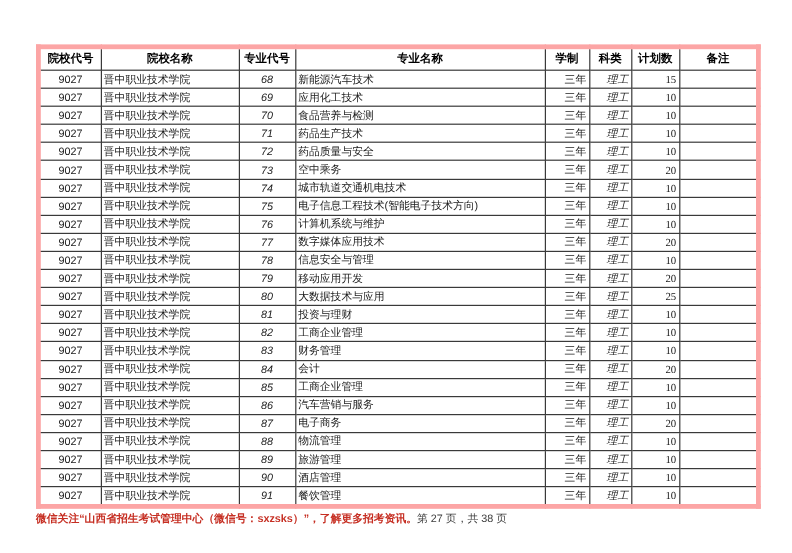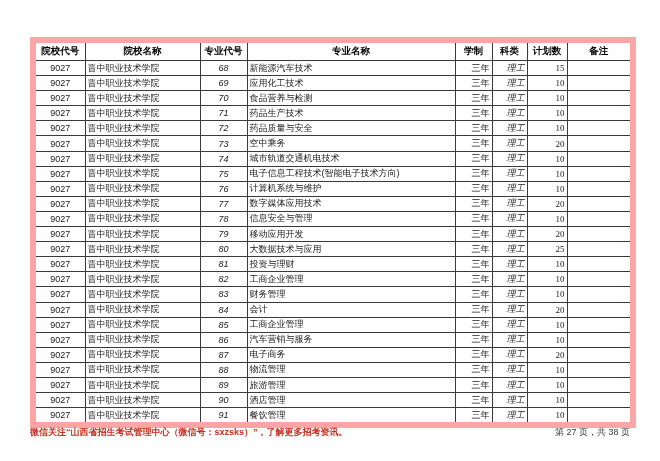--- a/index.html
+++ b/index.html
@@ -23,21 +23,21 @@
     color: #111111;
     letter-spacing: 0.5px;
   }
   table.plan-table {
     position: absolute;
     top: 37px;
     left: 30px;
     width: 600px;
     border-collapse: collapse;
     table-layout: fixed;
-    border: 6px solid #fca5a5;
+    border: 4px solid #fca5a5;
   }
   table.plan-table th, table.plan-table td {
     border: 1px solid #3a3a3a;
     font-size: 9px;
     padding: 0 2px;
     overflow: hidden;
     white-space: nowrap;
     height: 14.1px;
     color: #1a1a1a;
   }
@@ -64,21 +64,21 @@
   td.c4 { text-align: right; }
   td.c5 { text-align: right; font-style: italic; }
   td.c6 { text-align: right; padding-right: 5px; font-family: Liberation Serif, serif; }
   td.c7 { text-align: left; }
   .footer-bar {
     position: absolute;
     top: 426px;
     left: 30px;
     width: 600px;
     display: flex;
-    justify-content: space-between;
+    justify-content: flex-start;
     align-items: baseline;
   }
   .wechat-notice {
     font-size: 9px;
     font-weight: bold;
     color: #c62f23;
   }
   .page-info {
     font-size: 9px;
     color: #3c3c3c;

